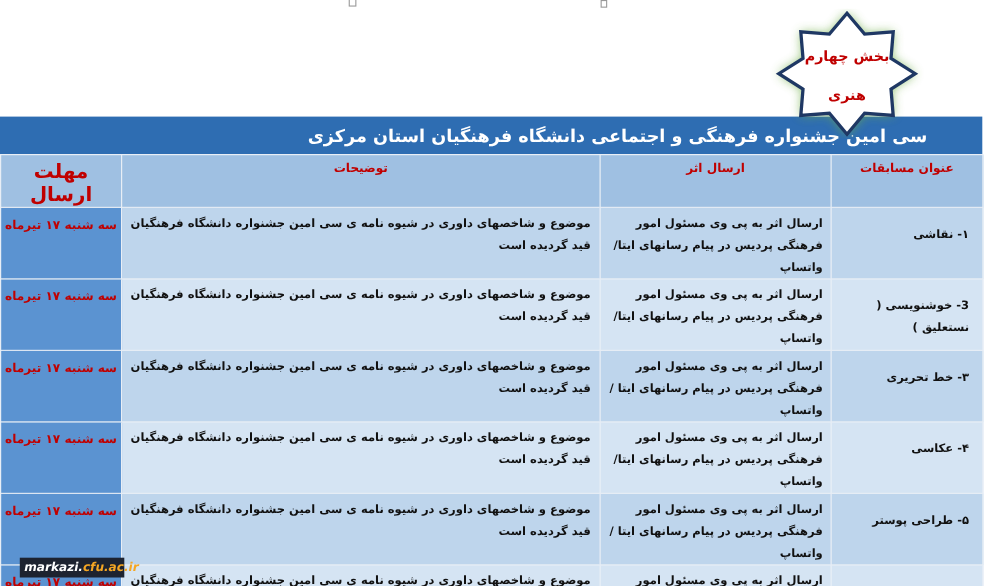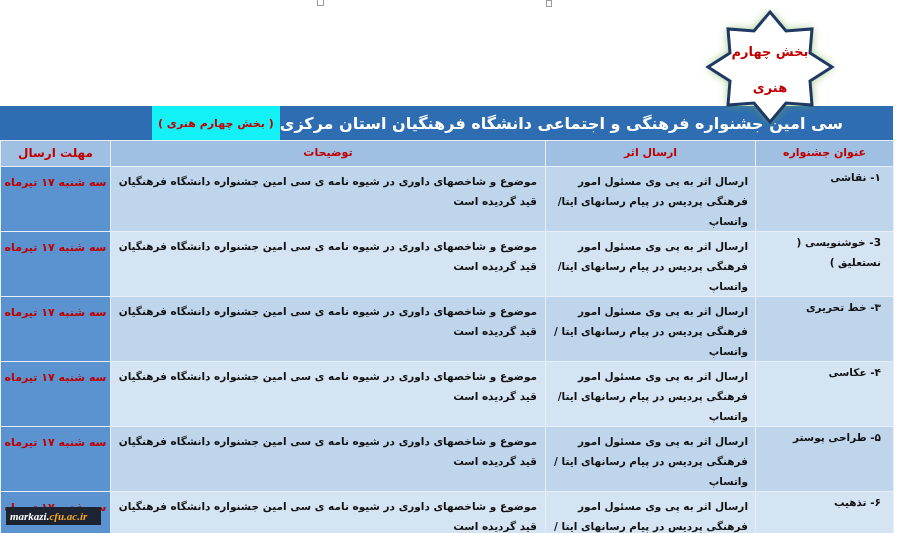--- a/index.html
+++ b/index.html
@@ -16,59 +16,58 @@
     display:flex; align-items:center; padding-right:50px; box-sizing:border-box;
   }
   .title-main { color:#ffffff; font-weight:bold; font-size:16px; white-space:nowrap; }
   .title-hl {
     background:#13f1f6; color:#c00000; font-weight:bold; font-size:11px;
     height:34px; display:flex; align-items:center; padding:0 6px; white-space:nowrap;
   }
   table { border-collapse:collapse; width:893px; table-layout:fixed; direction:rtl; }
   th, td { border:1px solid #e8eef6; vertical-align:top; padding:0; }
   th { background:#9fc0e2; height:26px; font-size:11px; color:#c00000; font-weight:bold; text-align:center; padding:5px 8px 0 8px; box-sizing:border-box; }
-  th.c-dead { text-align:center; font-size:12px; background:#9fc0e2; }
+  th.c-dead { text-align:center; font-size:18px; background:#9fc0e2; }
   td { height:44px; font-size:10.5px; font-weight:bold; color:#111; line-height:20px; box-sizing:border-box; }
   tr.odd td { background:#bed5ec; }
   tr.even td { background:#d5e4f3; }
-  td.c-title { padding:0 12px 0 4px;margin-top:48px; }
+  td.c-title { padding:14px 12px 0 4px;margin-top:48px; }
   td.c-submit { padding:4px 7px 0 4px; }
   td.c-desc { padding:4px 8px 0 4px; }
   td.c-dead { background:#5b93d1 !important; color:#c00000; text-align:center; font-size:11px; padding-top:6px; }
 
   .badge { position:absolute; left:700px; top:8px; width:140px; height:118px; }
   .badge-text { position:absolute; left:0; width:140px; text-align:center; color:#c00000; font-weight:bold; font-size:13px; direction:rtl; }
   .wm {
-    position:absolute; left:6px; top:507px; width:95px; height:18px; background:#1d2330;
-    color:#ffffff; font-size:11px; font-style:italic; font-weight:bold; line-height:18px; padding-left:4px; box-sizing:border-box;font-family:Liberation Serif, serif;
+    position:absolute; left:18px; top:507px; width:95px; height:18px; background:#1d2330;
+    color:#ffffff; font-size:11px; font-style:italic; font-weight:bold; line-height:18px; padding-left:4px; box-sizing:border-box;
   }
   .wm span { color:#f5a623; }
 </style>
 </head>
 <body>
 
 <div class="handle-a"></div>
 <div class="handle-b"></div>
 
 <div class="sheet">
   <div class="title-bar">
     <span class="title-main">سی امین جشنواره فرهنگی و اجتماعی دانشگاه فرهنگیان استان مرکزی</span>
-    <span class="title-hl">( بخش چهارم هنری )</span>
   </div>
 
   <table>
     <colgroup>
       <col style="width:138px">
       <col style="width:210px">
       <col style="width:435px">
       <col style="width:110px">
     </colgroup>
     <thead>
       <tr>
-        <th class="c-title">عنوان جشنواره</th>
+        <th class="c-title">عنوان مسابقات</th>
         <th class="c-submit">ارسال اثر</th>
         <th class="c-desc">توضیحات</th>
         <th class="c-dead">مهلت ارسال</th>
       </tr>
     </thead>
     <tbody>
       <tr class="odd">
         <td class="c-title">۱- نقاشی</td>
         <td class="c-submit">ارسال اثر به پی وی مسئول امور فرهنگی پردیس در پیام رسانهای ایتا/ واتساپ</td>
         <td class="c-desc">موضوع و شاخصهای داوری در شیوه نامه ی سی امین جشنواره دانشگاه فرهنگیان قید گردیده است</td>

